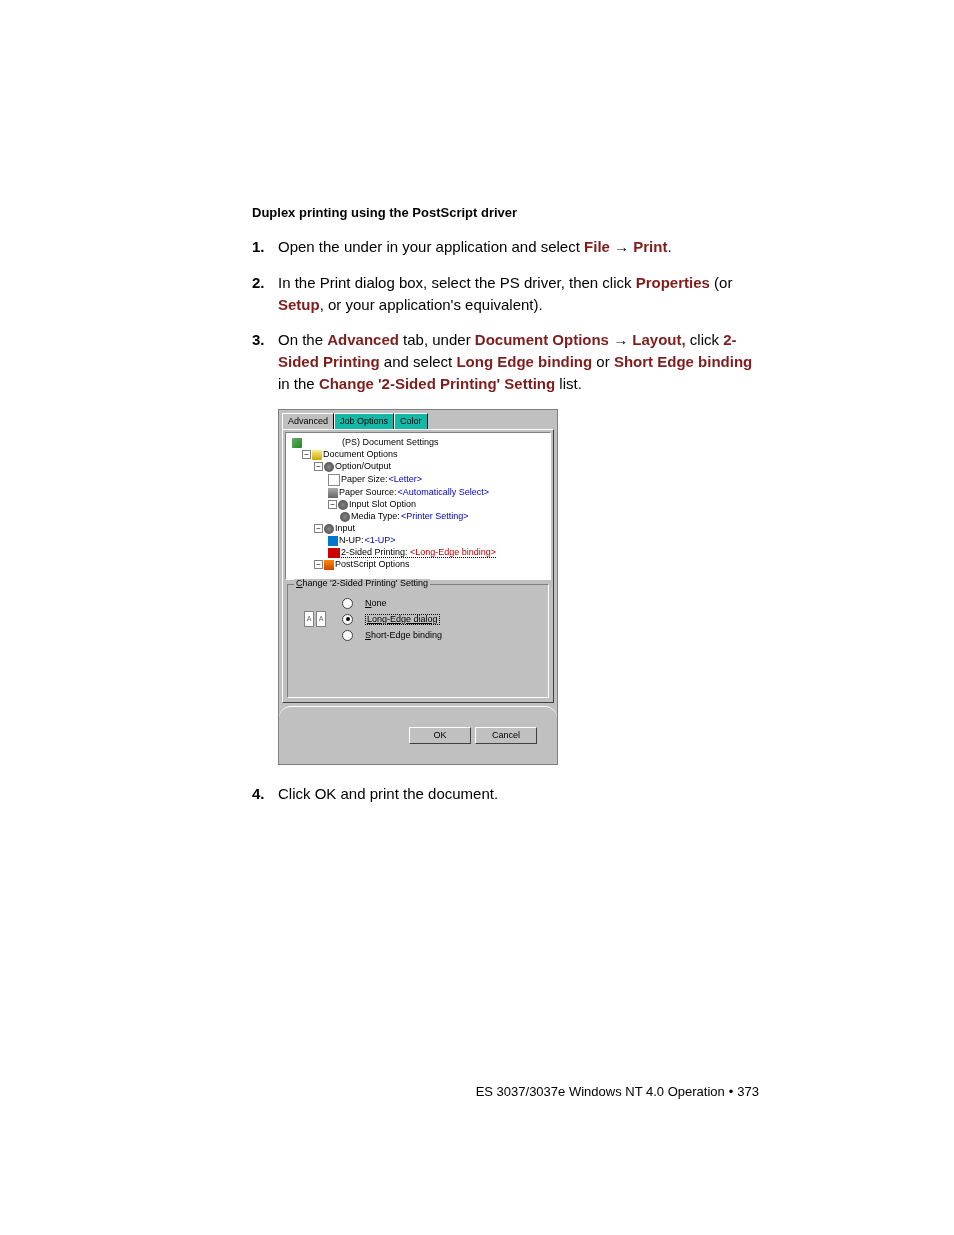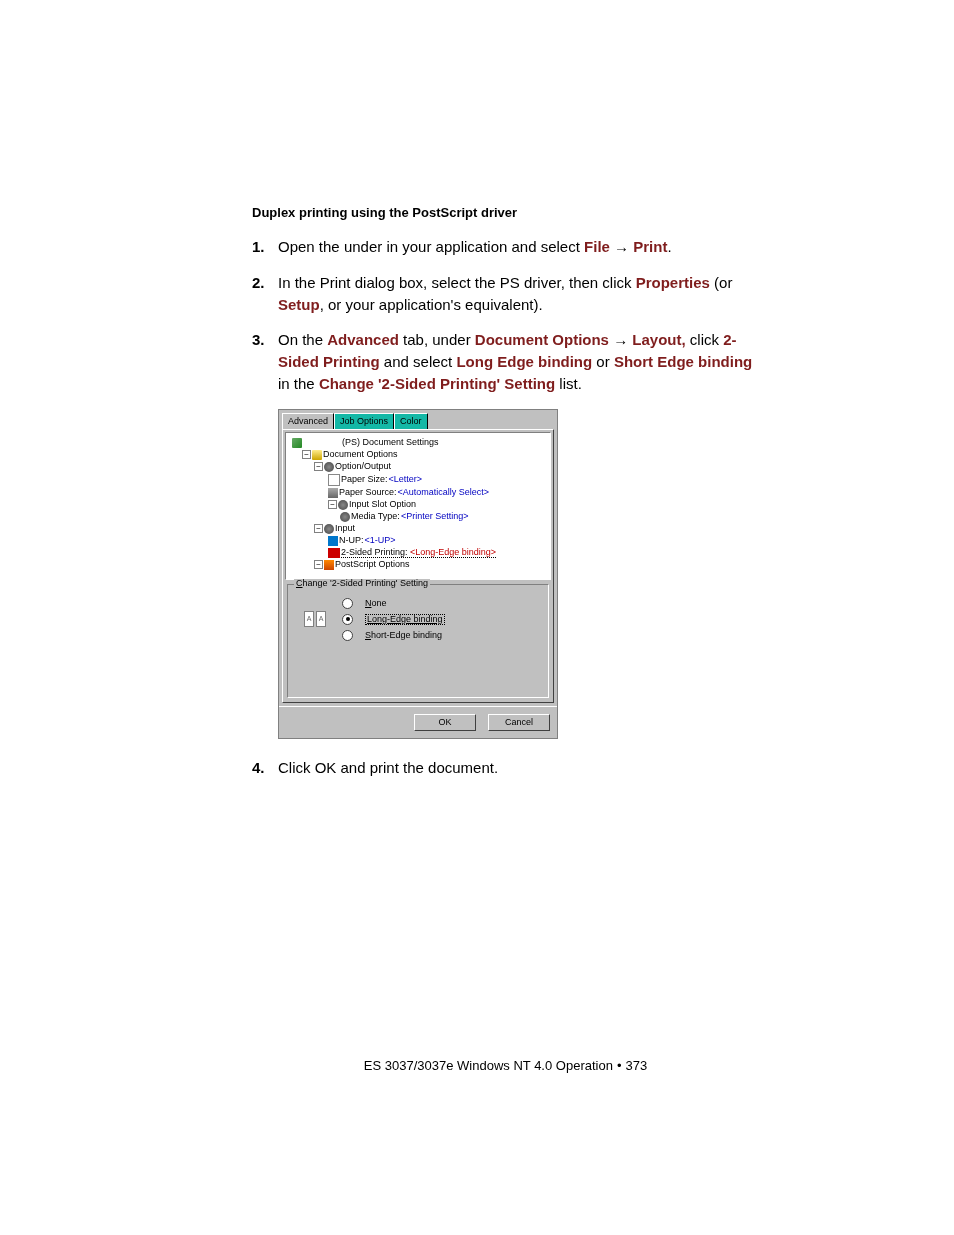--- a/index.html
+++ b/index.html
@@ -168,34 +168,35 @@
   .radio-label .ul { text-decoration: underline;}
   .thumb {
     position:absolute; left:16px; top:26px;
     width:22px;height:16px; display:flex; gap:2px;
   }
   .thumb span {
     flex:1;background:#fff;border:1px solid #808080;
     display:flex;align-items:center;justify-content:center;font-size:7px;color:#666;
   }
   .btnrow {
-    display:flex; justify-content:flex-end; gap:12px; padding:7px;
+    display:flex; justify-content:flex-end; gap:4px; padding:20px;
     border-top:1px solid #fff;
+    border-radius:12px;
   }
   .btn {
     min-width:52px; text-align:center;
     padding:3px 4px;
     background:#c0c0c0;
     border:1px solid #fff;
     border-right-color:#404040;
     border-bottom-color:#404040;
     font-size:9px;
   }
   .footer {
-    text-align:center;
+    text-align:right;
     font-size:13px;
     margin-top: 280px;
     color:#000;
   }
   .dot { padding: 0 4px;}
 </style>
 </head>
 <body>
 
 <div class="page">
@@ -293,21 +294,21 @@
               <span>A</span>
               <span>A</span>
             </div>
           <div class="radios">
             <div class="radio-row">
                 <span class="radio"></span>
                 <span class="radio-label"><span class="ul">N</span><span>one</span></span>
               </div>
             <div class="radio-row">
                 <span class="radio checked"></span>
-                <span class="radio-label sel2"><span>L</span><span>ong-Edge binding</span></span>
+                <span class="radio-label sel2"><span>L</span><span>ong-Edge dialog</span></span>
               </div>
             <div class="radio-row">
                 <span class="radio"></span>
                 <span class="radio-label"><span class="ul">S</span><span>hort-Edge binding</span></span>
               </div>
           </div>
         </div>
       </div>
       <div class="btnrow">
         <div class="btn">OK</div>

